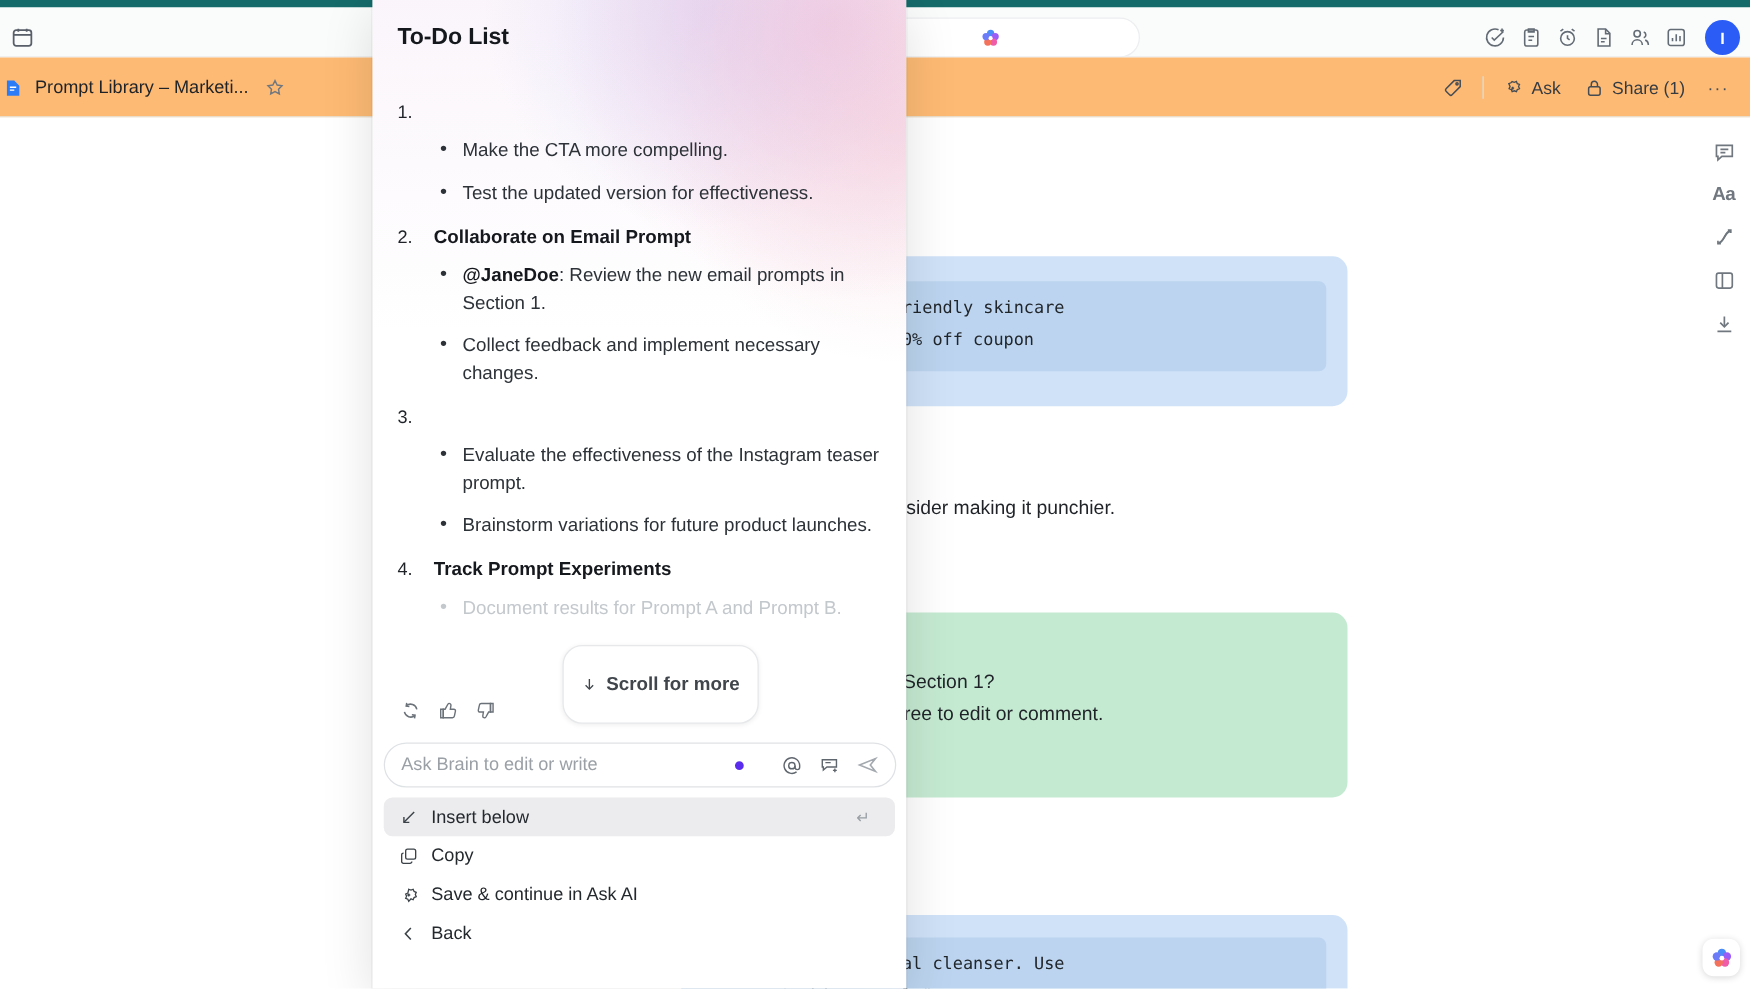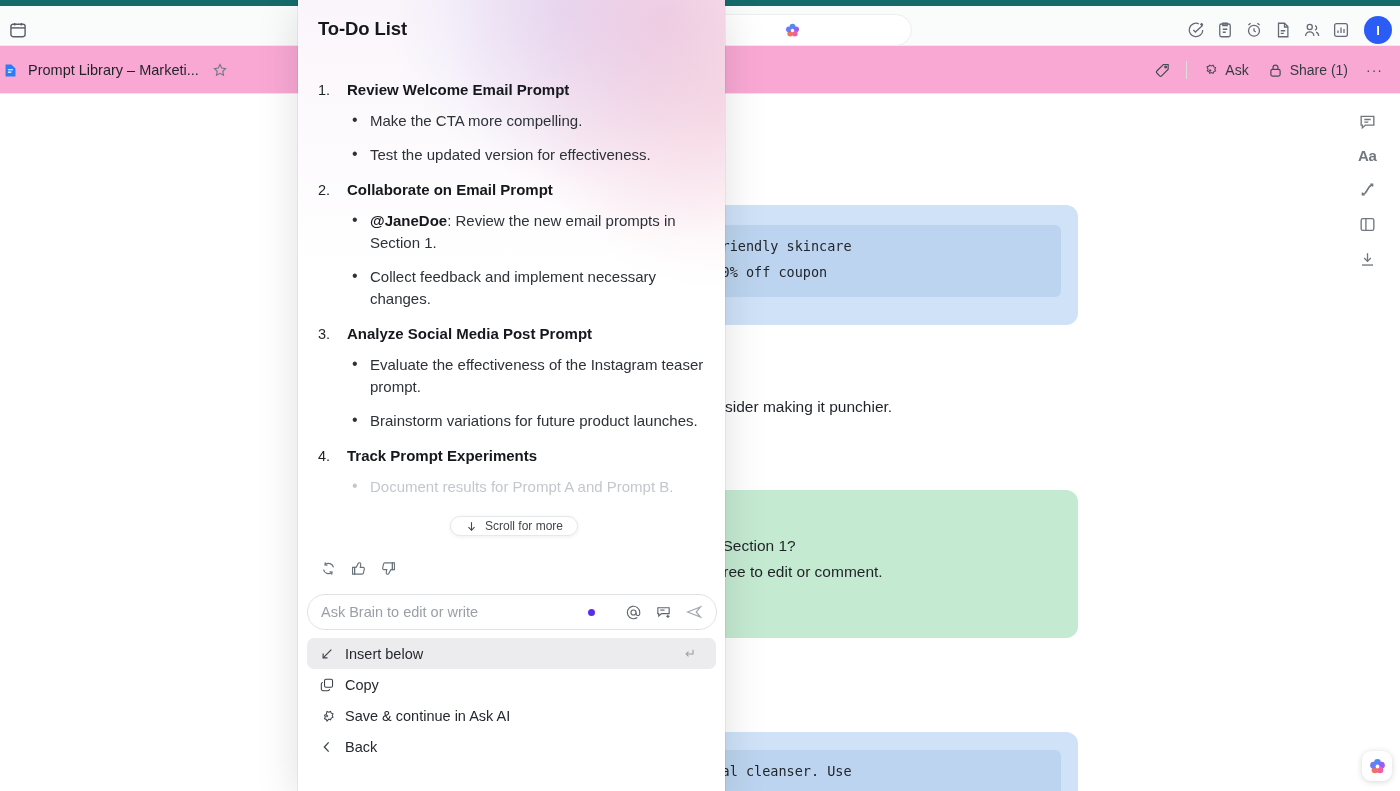--- a/index.html
+++ b/index.html
@@ -38,21 +38,21 @@
   .avatar-btn {
     width:28px; height:28px; border-radius:50%;
     background:#2b5cf6; color:#fff; font-size:13px; font-weight:700;
     display:flex; align-items:center; justify-content:center;
     margin-left:3px;
   }
 
   
   .doc-tabbar {
     position:absolute; left:0; top:46px; width:1400px; height:48px;
-    background:#f9a8d4; border-bottom:1px solid #e4eae6;
+    background:#fdba74; border-bottom:1px solid #e4eae6;
   }
   .doc-tab {
     position:absolute; left:-8px; top:8px; height:32px;
     display:flex; align-items:center; gap:9px;
     padding:0 10px; border-radius:8px;
   }
   .doc-tab .file-ic { width:17px; height:17px; color:#2b7cf6; flex:none; }
   .doc-tab .tab-title {
     font-size:14.5px; color:#1f2328; white-space:nowrap;
   }
@@ -76,21 +76,21 @@
   }
   .addpage-btn {
     position:absolute; left:-24px; top:110px;
     padding:6px 14px; border-radius:8px;
     background:#f6f7f8; font-size:14px; color:#353b41;
   }
 
   
   .right-rail {
     position:absolute; right:0; top:100px; width:42px;
-    display:flex; flex-direction:column; gap:16px;
+    display:flex; flex-direction:column; align-items:center; gap:16px;
     padding-top:12px;
   }
   .right-rail .ic { width:19px; height:19px; color:#70777f; }
   .right-rail .aa { font-size:15px; color:#70777f; font-weight:600; letter-spacing:-.3px;}
 
   
   .doc-canvas { position:absolute; left:0; top:150px; width:1358px; height:641px; background:#fff; overflow:hidden;}
   .blue-callout {
     position:absolute; border-radius:12px; background:#cfe2f8;
   }
@@ -147,24 +147,24 @@
     content:"•"; position:absolute; left:34px; top:-1px;
     font-size:16px; color:#2c3238;
   }
   .ul li b { font-weight:700; color:#15181c; }
   .ol-item.faded .ul li { color:#c3c8cd; }
   .ol-item.faded .ul li::before { color:#c3c8cd; }
 
   .scroll-pill {
     position:absolute; left:152px; top:516px;
     display:flex; align-items:center; gap:7px;
-    padding:2px 14px; border-radius:16px;
+    padding:22px 14px; border-radius:16px;
     background:#ffffff; border:1px solid #e6e8ea;
     box-shadow:0 1px 4px rgba(0,0,0,.07);
-    font-size:12px; color:#40464c; white-space:nowrap;
+    font-size:15px; color:#40464c; white-space:nowrap;font-weight:bold;
   }
   .scroll-pill .ic { width:13px; height:13px; color:#40464c; }
 
   .fb-row {
     position:absolute; left:320px; top:560px;
     display:flex; align-items:center; gap:13px;
   }
   .fb-row .ic { width:17px; height:17px; color:#6b7279; }
 
   .ask-input {
@@ -377,41 +377,39 @@
 
   <div class="ai-panel">
     <div class="wash"></div>
 
     <div class="ai-scroll">
       <div class="ai-title">To-Do List</div>
       <div class="ol" id="todo-list">
           <div class="ol-item">
             <div class="ol-head">
               <span class="ol-num">1.</span>
-              <span class="ol-title">Review Welcome Email Prompt</span>
             </div>
             <ul class="ul">
               <li>Make the CTA more compelling.</li>
               <li>Test the updated version for effectiveness.</li>
             </ul>
           </div>
           <div class="ol-item">
             <div class="ol-head">
               <span class="ol-num">2.</span>
               <span class="ol-title">Collaborate on Email Prompt</span>
             </div>
             <ul class="ul">
               <li><b>@JaneDoe</b><span>: Review the new email prompts in Section 1.</span></li>
               <li>Collect feedback and implement necessary changes.</li>
             </ul>
           </div>
           <div class="ol-item">
             <div class="ol-head">
               <span class="ol-num">3.</span>
-              <span class="ol-title">Analyze Social Media Post Prompt</span>
             </div>
             <ul class="ul">
               <li>Evaluate the effectiveness of the Instagram teaser prompt.</li>
               <li>Brainstorm variations for future product launches.</li>
             </ul>
           </div>
           <div class="ol-item faded">
             <div class="ol-head">
               <span class="ol-num">4.</span>
               <span class="ol-title">Track Prompt Experiments</span>

